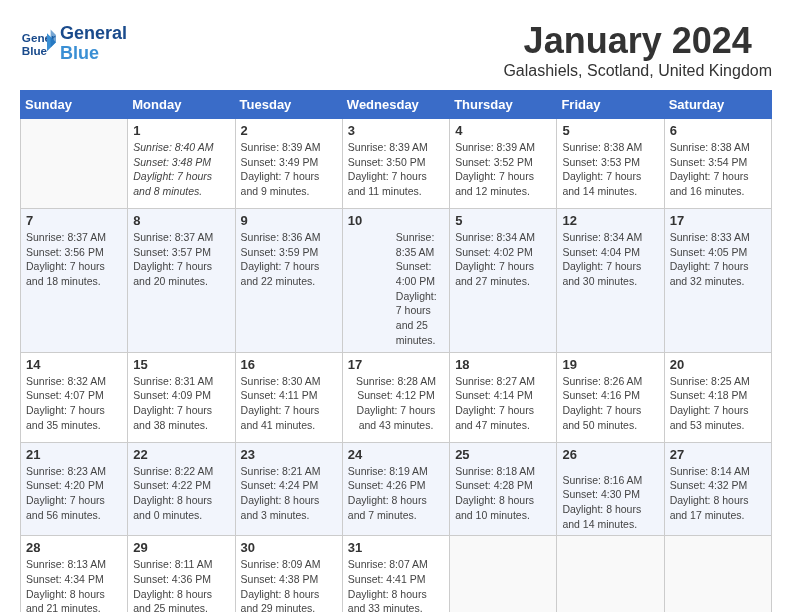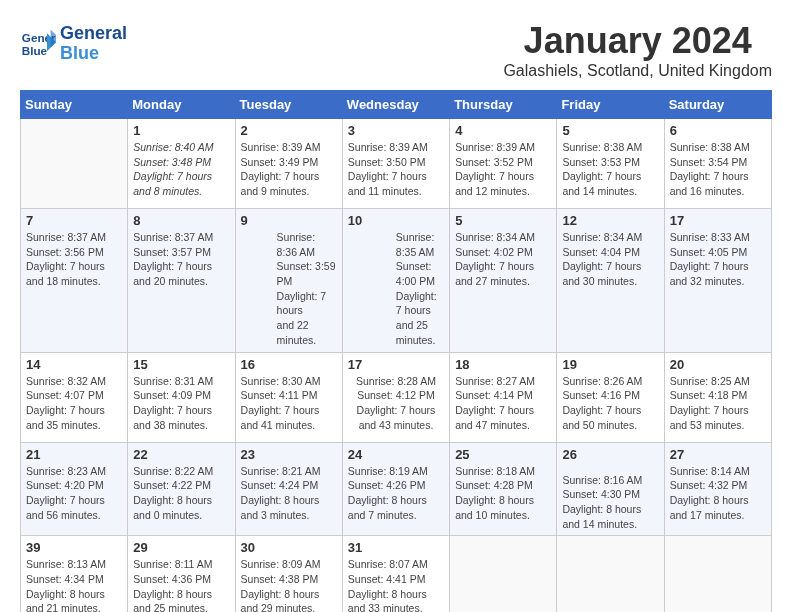--- a/index.html
+++ b/index.html
@@ -172,21 +172,21 @@
         </td>
         <td>
           <span class="day-num">8</span>
           <div class="day-info" style="white-space: pre-line;">Sunrise: 8:37 AM
 Sunset: 3:57 PM
 Daylight: 7 hours
 and 20 minutes.</div>
         </td>
         <td>
           <span class="day-num">9</span>
-          <div class="day-info" style="white-space: pre-line; margin-left: 36px;">Sunrise: 8:36 AM
+          <div class="day-info" style="white-space: pre-line;">Sunrise: 8:36 AM
 Sunset: 3:59 PM
 Daylight: 7 hours
 and 22 minutes.</div>
         </td>
         <td>
           <span class="day-num">10</span>
           <div class="day-info" style="white-space: pre-line; margin-left: 48px;">Sunrise: 8:35 AM
 Sunset: 4:00 PM
 Daylight: 7 hours
 and 25 minutes.</div>
@@ -310,21 +310,21 @@
         <td>
           <span class="day-num">27</span>
           <div class="day-info" style="white-space: pre-line;">Sunrise: 8:14 AM
 Sunset: 4:32 PM
 Daylight: 8 hours
 and 17 minutes.</div>
         </td>
       </tr>
       <tr>
         <td>
-          <span class="day-num">39</span>
+          <span class="day-num">28</span>
           <div class="day-info" style="white-space: pre-line;">Sunrise: 8:13 AM
 Sunset: 4:34 PM
 Daylight: 8 hours
 and 21 minutes.</div>
         </td>
         <td>
           <span class="day-num">29</span>
           <div class="day-info" style="white-space: pre-line;">Sunrise: 8:11 AM
 Sunset: 4:36 PM
 Daylight: 8 hours

